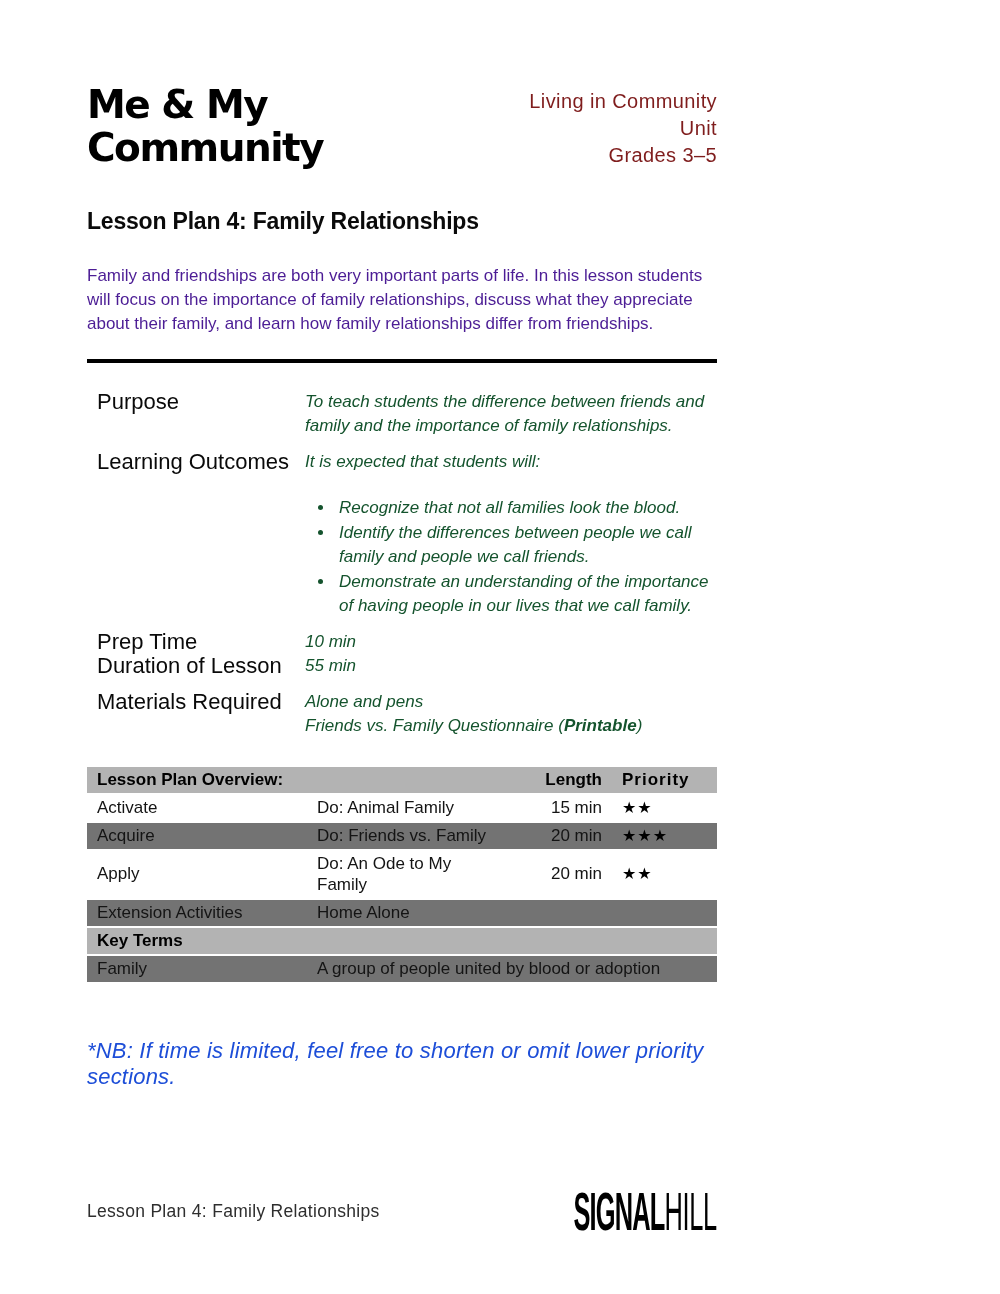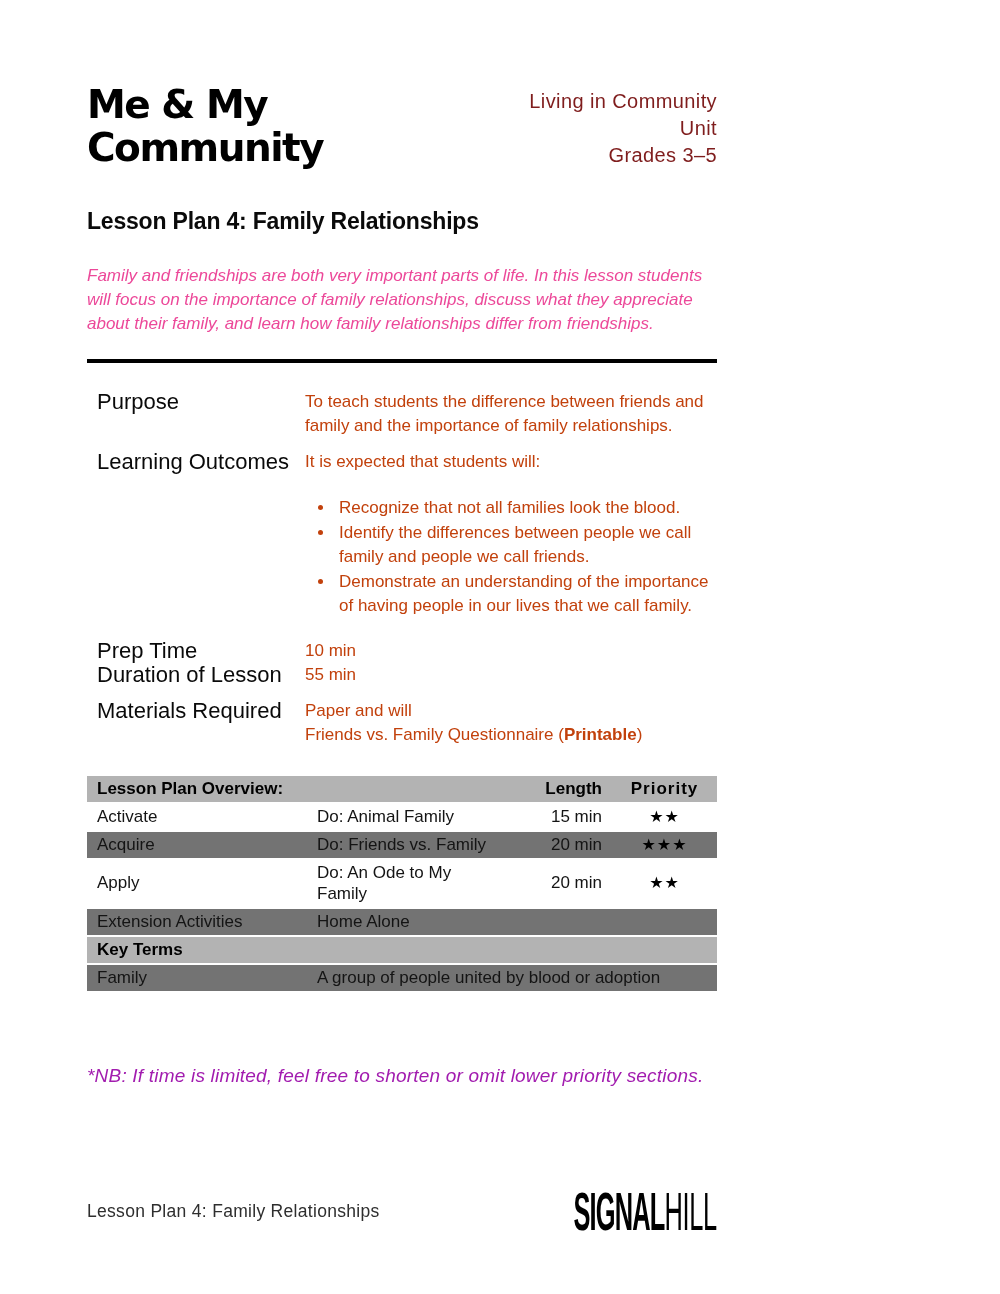--- a/index.html
+++ b/index.html
@@ -44,23 +44,22 @@
     margin-top: 38px;
     font-size: 23px;
     font-weight: 700;
     letter-spacing: -0.2px;
     color: #0a0a0a;
   }
   .intro {
     margin-top: 29px;
     font-size: 17px;
     line-height: 24px;
-    color: #ec4899;
+    color: #4c1d95;
     max-width: 826px;
-    font-style: italic;
   }
 
   .rule {
     border: none;
     height: 4px;
     background: #000000;
     margin-top: 23px;
   }
 
   
@@ -73,24 +72,25 @@
   .def-label {
     font-weight: 400;
     font-size: 22px;
     line-height: 24px;
     padding-left: 10px;
     color: #0a0a0a;
   }
   .def-value {
     font-size: 17px;
     line-height: 24px;
-    color: #c2410c;
+    color: #14532d;
+    font-style: italic;
   }
   .gap-lg { margin-top: 12px; }
-  .gap-md { margin-top: 20px; }
+  .gap-md { margin-top: 11px; }
   .outcomes-list {
     margin: 22px 0 0 30px;
     font-size: 17px;
     line-height: 24px;
   }
   .outcomes-list li { padding-left: 4px; margin-bottom: 1px; }
   .def-value .mat-line { display: block; }
   .def-value b { font-weight: 700; }
 
   
@@ -101,33 +101,33 @@
     border-spacing: 0 2px;
     font-size: 17px;
   }
   .overview-table td, .overview-table th {
     padding: 2px 10px 3px 10px;
     line-height: 21px;
     text-align: left;
     vertical-align: middle;
   }
   .overview-table .col-length { text-align: right; white-space: nowrap; }
-  .overview-table .col-priority { text-align: center; white-space: nowrap; letter-spacing: 1px; }
+  .overview-table .col-priority { text-align: left; white-space: nowrap; letter-spacing: 1px; }
   .row-dark  { background: #b3b3b3; }
   .row-light { background: #737373; }
   .row-white { background: #ffffff; }
   .th-strong { font-weight: 700; color: #000; }
   .stars { font-size: 16px; color: #000; }
 
   
   .nb-note {
-    margin-top: 72px;
+    margin-top: 54px;
     font-style: italic;
-    font-size: 19px;
-    color: #a21caf;
+    font-size: 22px;
+    color: #1d4ed8;
     letter-spacing: 0.2px;
   }
 
   
   .doc-footer {
     position: absolute;
     left: 87px;
     right: 87px;
     top: 1196px;
     display: flex;
@@ -205,21 +205,21 @@
     </div>
 
     <div class="def-row">
       <div class="def-label">Duration of Lesson</div>
       <div class="def-value">55 min</div>
     </div>
 
     <div class="def-row gap-lg">
       <div class="def-label">Materials Required</div>
       <div class="def-value">
-          <span class="mat-line">Paper and will</span>
+          <span class="mat-line">Alone and pens</span>
           <span class="mat-line">Friends vs. Family Questionnaire (<b>Printable</b>)</span>
         </div>
     </div>
 
   </div>
 
   <table class="overview-table">
     <colgroup>
       <col style="width:220px">
       <col>

